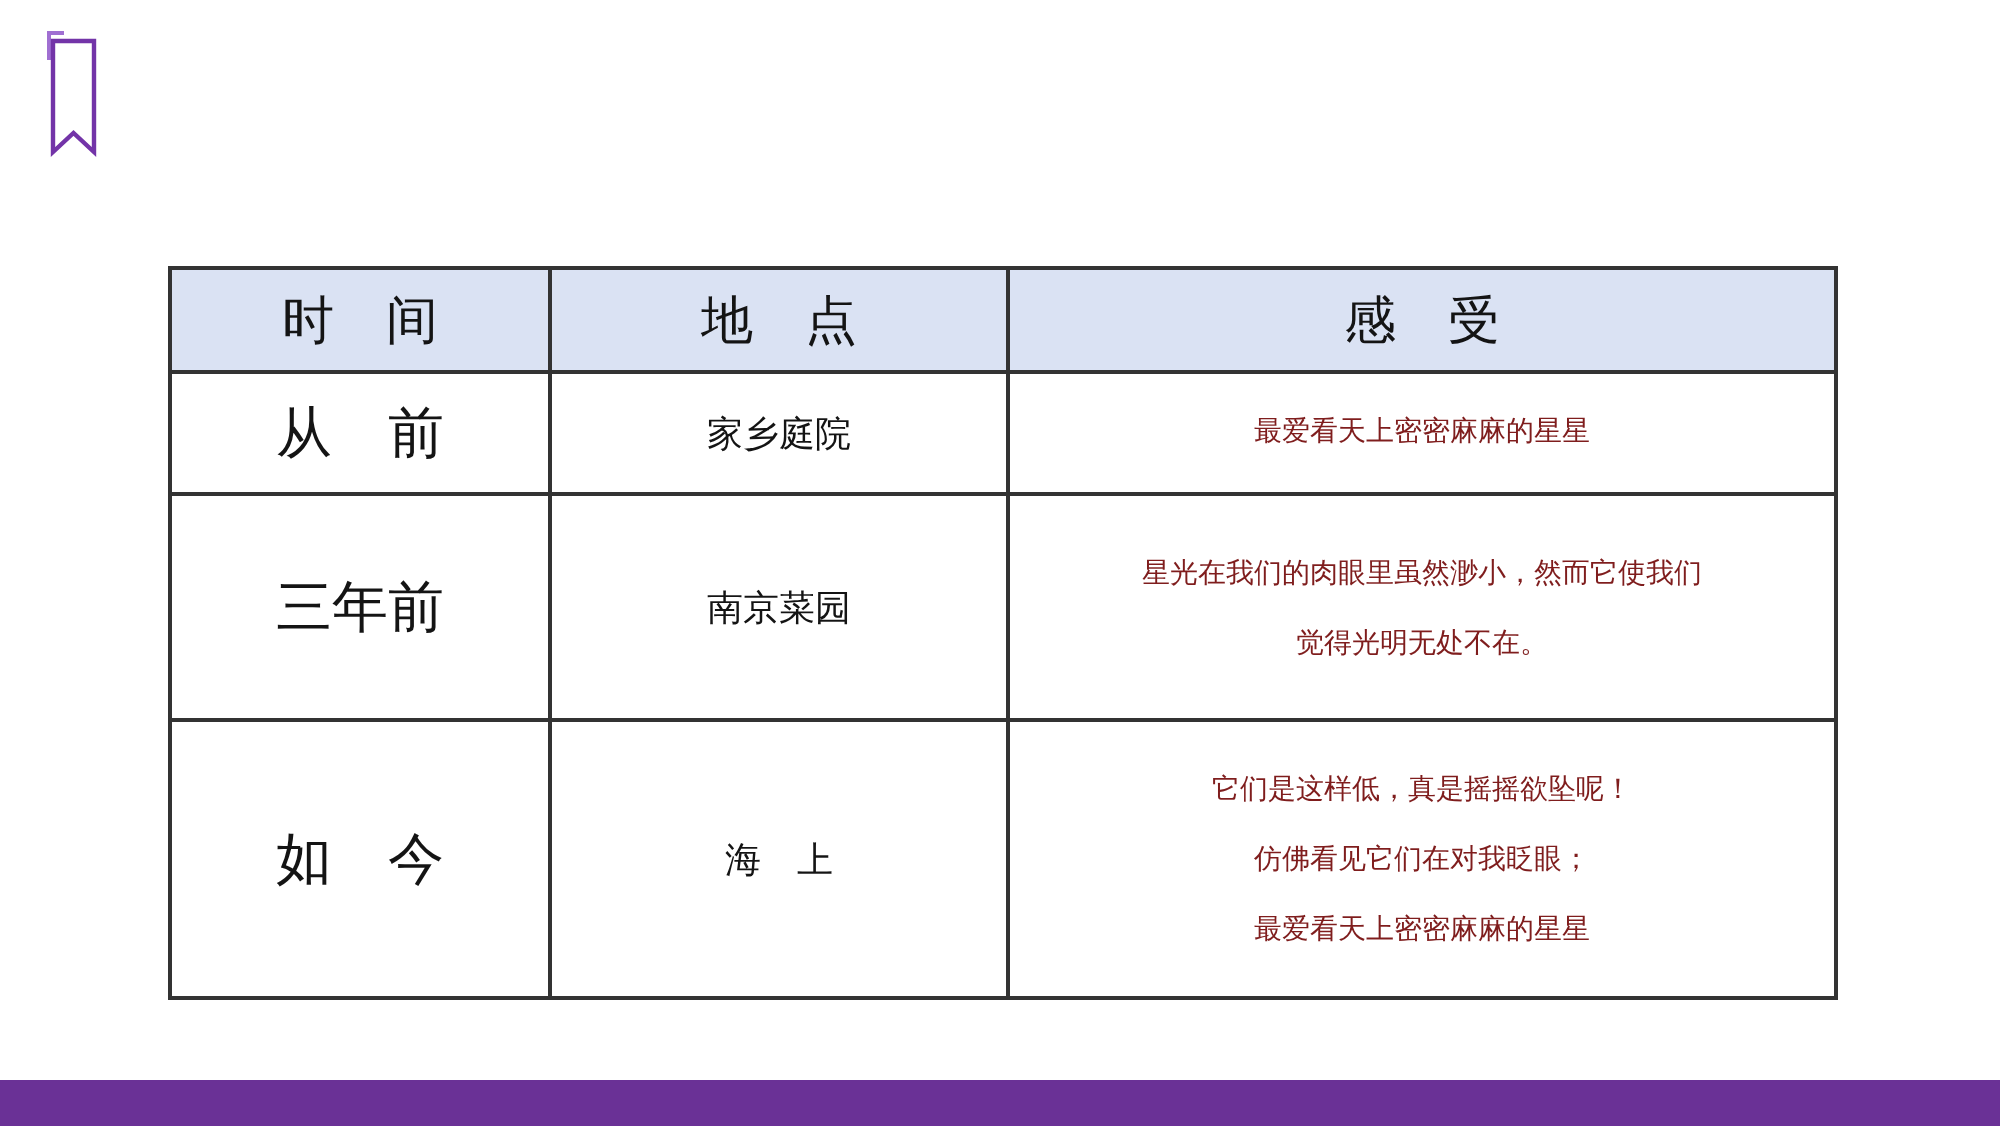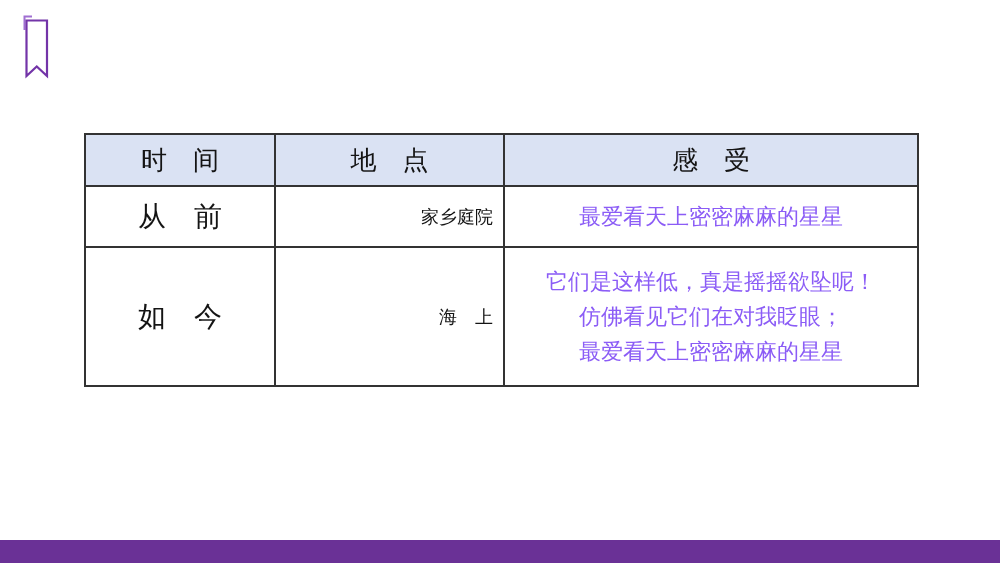--- a/index.html
+++ b/index.html
@@ -70,25 +70,24 @@
     font-weight: normal;
     color: #141414;
   }
   td.time-cell {
     font-size: 28px;
     color: #141414;
   }
   td.place-cell {
     font-size: 18px;
     color: #141414;
-    text-align: right;
   }
   td.feeling-cell {
-    font-size: 22px;
-    color: #8b5cf6;
+    font-size: 14px;
+    color: #7f1d1d;
   }
   .feeling-line {
     line-height: 35px;
   }
 
   
   .bottom-bar {
     position: absolute;
     left: 0;
     bottom: 0;
@@ -123,20 +122,28 @@
       </tr>
     </thead>
     <tbody>
       <tr class="row-before">
         <td class="time-cell">从　前</td>
         <td class="place-cell">家乡庭院</td>
         <td class="feeling-cell">
           <div class="feeling-line">最爱看天上密密麻麻的星星</div>
         </td>
       </tr>
+      <tr class="row-3years">
+        <td class="time-cell">三年前</td>
+        <td class="place-cell">南京菜园</td>
+        <td class="feeling-cell">
+          <div class="feeling-line">星光在我们的肉眼里虽然渺小，然而它使我们</div>
+          <div class="feeling-line">觉得光明无处不在。</div>
+        </td>
+      </tr>
       <tr class="row-now">
         <td class="time-cell">如　今</td>
         <td class="place-cell">海　上</td>
         <td class="feeling-cell">
           <div class="feeling-line">它们是这样低，真是摇摇欲坠呢！</div>
           <div class="feeling-line">仿佛看见它们在对我眨眼；</div>
           <div class="feeling-line">最爱看天上密密麻麻的星星</div>
         </td>
       </tr>
     </tbody>

